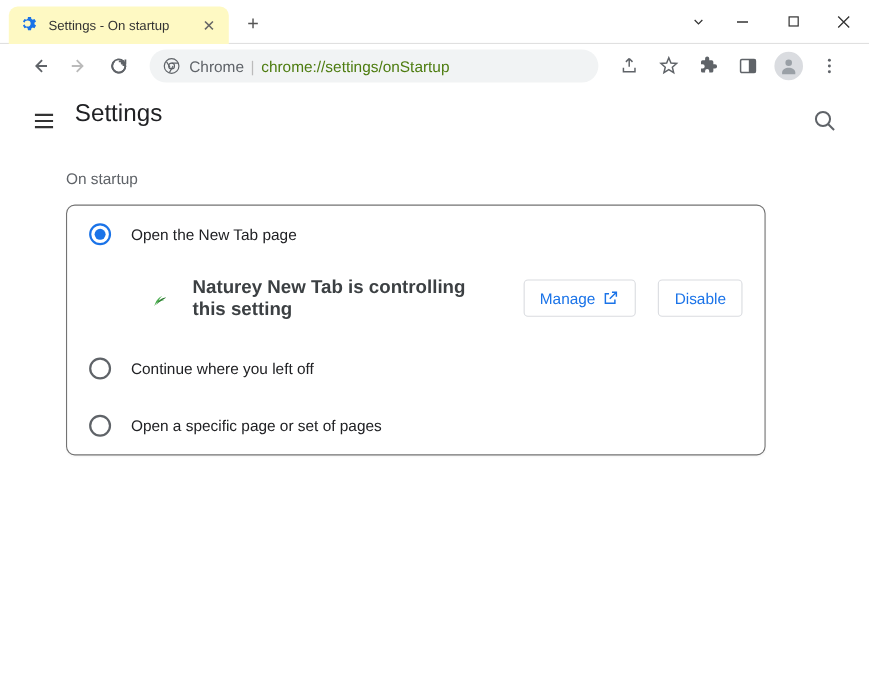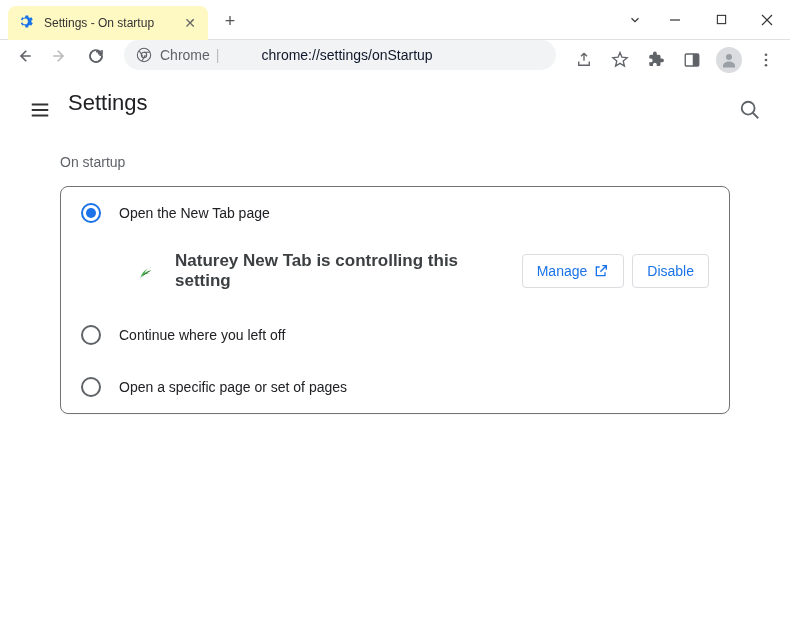--- a/index.html
+++ b/index.html
@@ -10,52 +10,52 @@
     .tab { display: flex; align-items: center; height: 34px; padding: 0 10px 0 12px; margin-left: 8px; margin-top: 6px; background: #fef9c3; border-radius: 8px 8px 0 0; gap: 8px; min-width: 200px; }
     .tab-icon { width: 16px; height: 16px; display: flex; align-items: center; justify-content: center; }
     .tab-title { font-size: 12px; color: #333; flex: 1; white-space: nowrap; overflow: hidden; text-overflow: ellipsis; }
     .tab-close { width: 16px; height: 16px; display: flex; align-items: center; justify-content: center; color: #666; cursor: pointer; font-size: 14px; }
     .new-tab { width: 28px; height: 28px; display: flex; align-items: center; justify-content: center; color: #555; cursor: pointer; font-size: 18px; margin-left: 8px; margin-top: 4px; }
     .window-controls { margin-left: auto; display: flex; align-items: center; height: 40px; }
     .win-btn { width: 46px; height: 34px; display: flex; align-items: center; justify-content: center; cursor: pointer; }
     .caret-btn { width: 34px; display: flex; align-items: center; justify-content: center; }
     
     
-    .toolbar { height: 40px; display: flex; padding: 0 8px; gap: 4px; background: #fff; }
+    .toolbar { height: 40px; display: flex; align-items: center; padding: 0 20px; gap: 4px; background: #fff; }
     .nav-btn { width: 32px; height: 32px; border-radius: 50%; display: flex; align-items: center; justify-content: center; cursor: pointer; color: #555; }
     .nav-btn.disabled { color: #bbb; }
     .omnibox { flex: 1; height: 30px; background: #f1f3f4; border-radius: 15px; display: flex; align-items: center; padding: 0 12px; margin: 0 8px; gap: 8px; }
     .omnibox-icon { color: #5f6368; display: flex; align-items: center; }
     .omnibox-text { display: flex; align-items: center; gap: 6px; font-size: 14px; }
     .omnibox-prefix { color: #5f6368; }
     .omnibox-separator { color: #bbb; }
-    .omnibox-path { color: #0f172a; margin-left: 36px; }
+    .omnibox-path { color: #4d7c0f; }
     .toolbar-right { display: flex; align-items: center; gap: 4px; }
     .toolbar-icon { width: 32px; height: 32px; display: flex; align-items: center; justify-content: center; cursor: pointer; color: #5f6368; }
     .avatar { width: 26px; height: 26px; border-radius: 50%; background: #dadce0; display: flex; align-items: center; justify-content: center; margin: 0 4px; }
     
     
     .settings-header { height: 56px; display: flex; align-items: flex-start; padding: 0 20px; margin-top: 10px; }
     .menu-btn { width: 40px; height: 40px; display: flex; align-items: center; justify-content: center; cursor: pointer; }
     .settings-title { font-size: 22px; font-weight: 500; color: #202124; margin-left: 8px; }
     .search-btn { margin-left: auto; width: 40px; height: 40px; display: flex; align-items: center; justify-content: center; cursor: pointer; color: #5f6368; }
     
     
-    .content { padding: 8px 60px 0 60px; }
+    .content { padding: 8px 94px 0 60px; }
     .section-title { font-size: 14px; color: #5f6368; margin-bottom: 16px; }
     .card { border: 1px solid #737373; border-radius: 8px; background: #fff; box-shadow: 0 1px 2px rgba(0,0,0,0.04); }
     .option-row { display: flex; align-items: center; padding: 16px 20px; gap: 18px; }
     .option-row.indent { padding: 12px 20px 18px 76px; }
     .radio { width: 20px; height: 20px; border: 2px solid #5f6368; border-radius: 50%; position: relative; flex-shrink: 0; }
     .radio.checked { border-color: #1a73e8; }
     .radio.checked::after { content: ""; position: absolute; width: 10px; height: 10px; background: #1a73e8; border-radius: 50%; top: 50%; left: 50%; transform: translate(-50%, -50%); }
     .option-label { font-size: 14px; color: #202124; }
     .ext-icon { width: 20px; height: 20px; flex-shrink: 0; }
     .ext-text { font-size: 17px; color: #3c4043; flex: 1; font-weight: bold; }
-    .btn-row { display: flex; gap: 8px; }
+    .btn-row { display: flex; gap: 20px; }
     .btn { height: 34px; padding: 0 14px; border: 1px solid #dadce0; border-radius: 4px; background: #fff; color: #1a73e8; font-size: 14px; cursor: pointer; display: flex; align-items: center; gap: 6px; }
     
     
     .wm { position: absolute; top: 50%; left: 50%; transform: translate(-50%, -50%); font-size: 110px; font-weight: 700; color: rgba(0,0,0,0.03); font-style: italic; pointer-events: none; z-index: 0; text-align: center; line-height: 1; }
     
     .card, .settings-header, .toolbar, .titlebar, .content { position: relative; z-index: 1; }
   </style>
 </head>
 <body>
 

